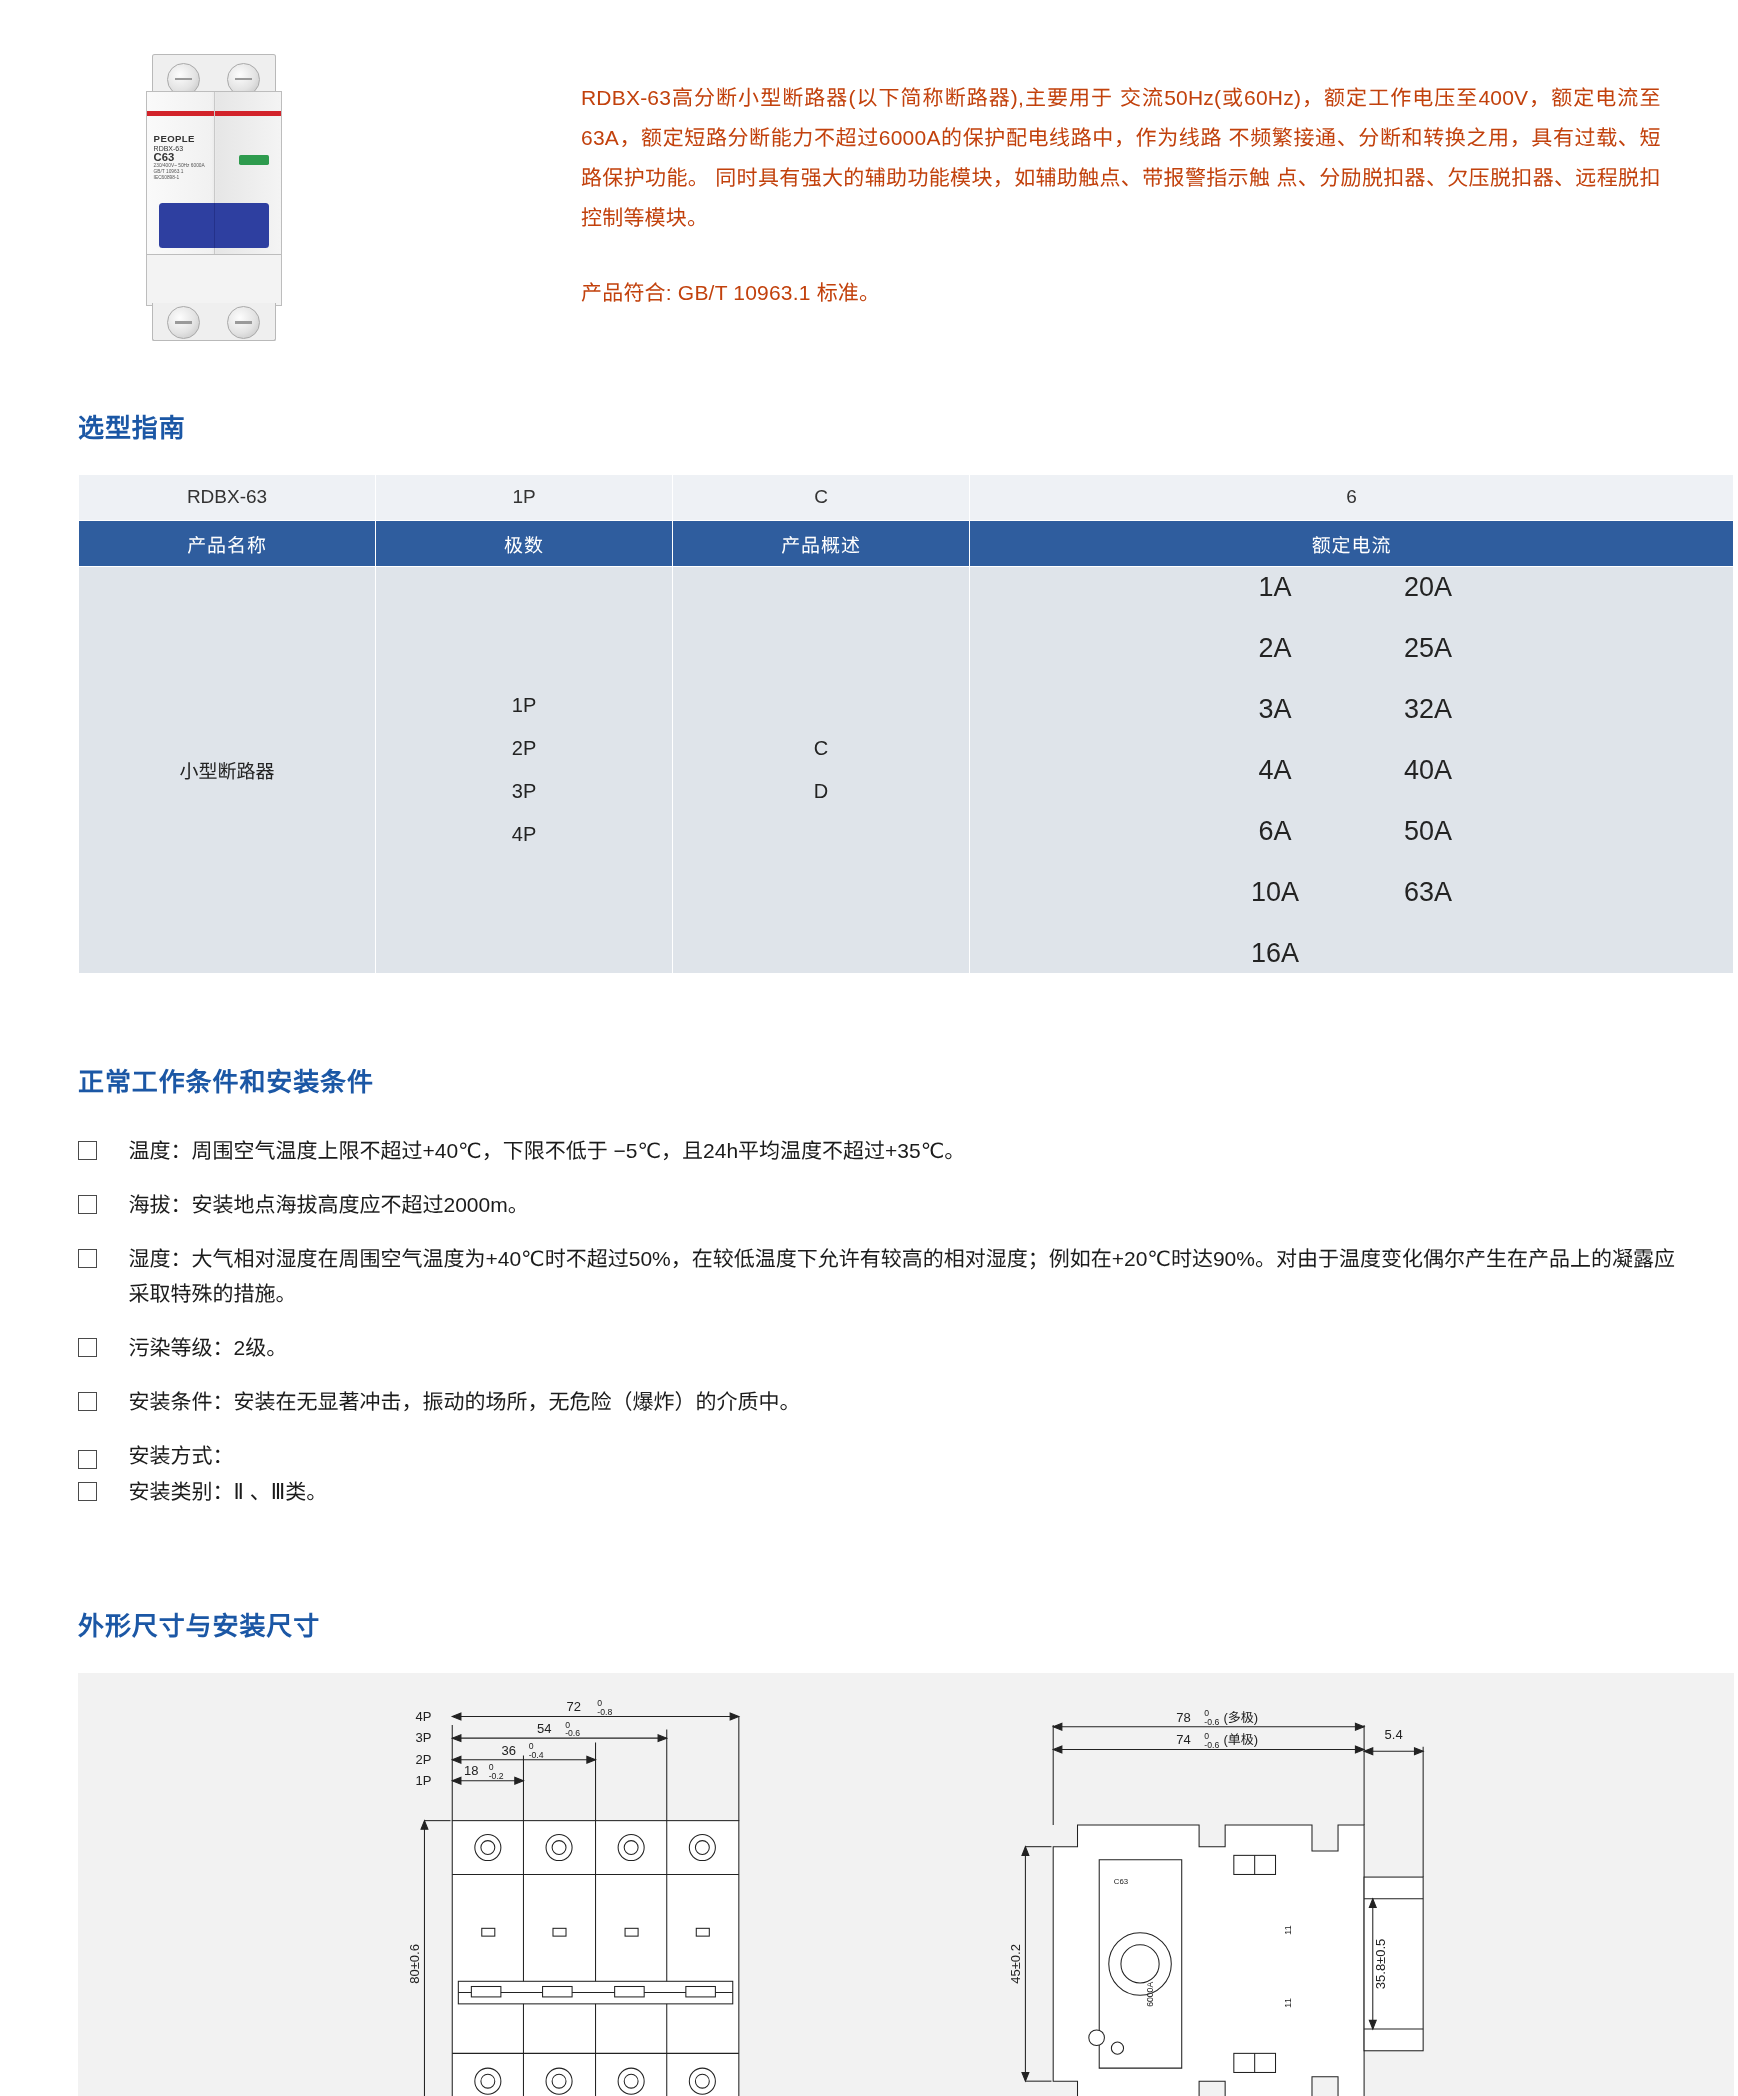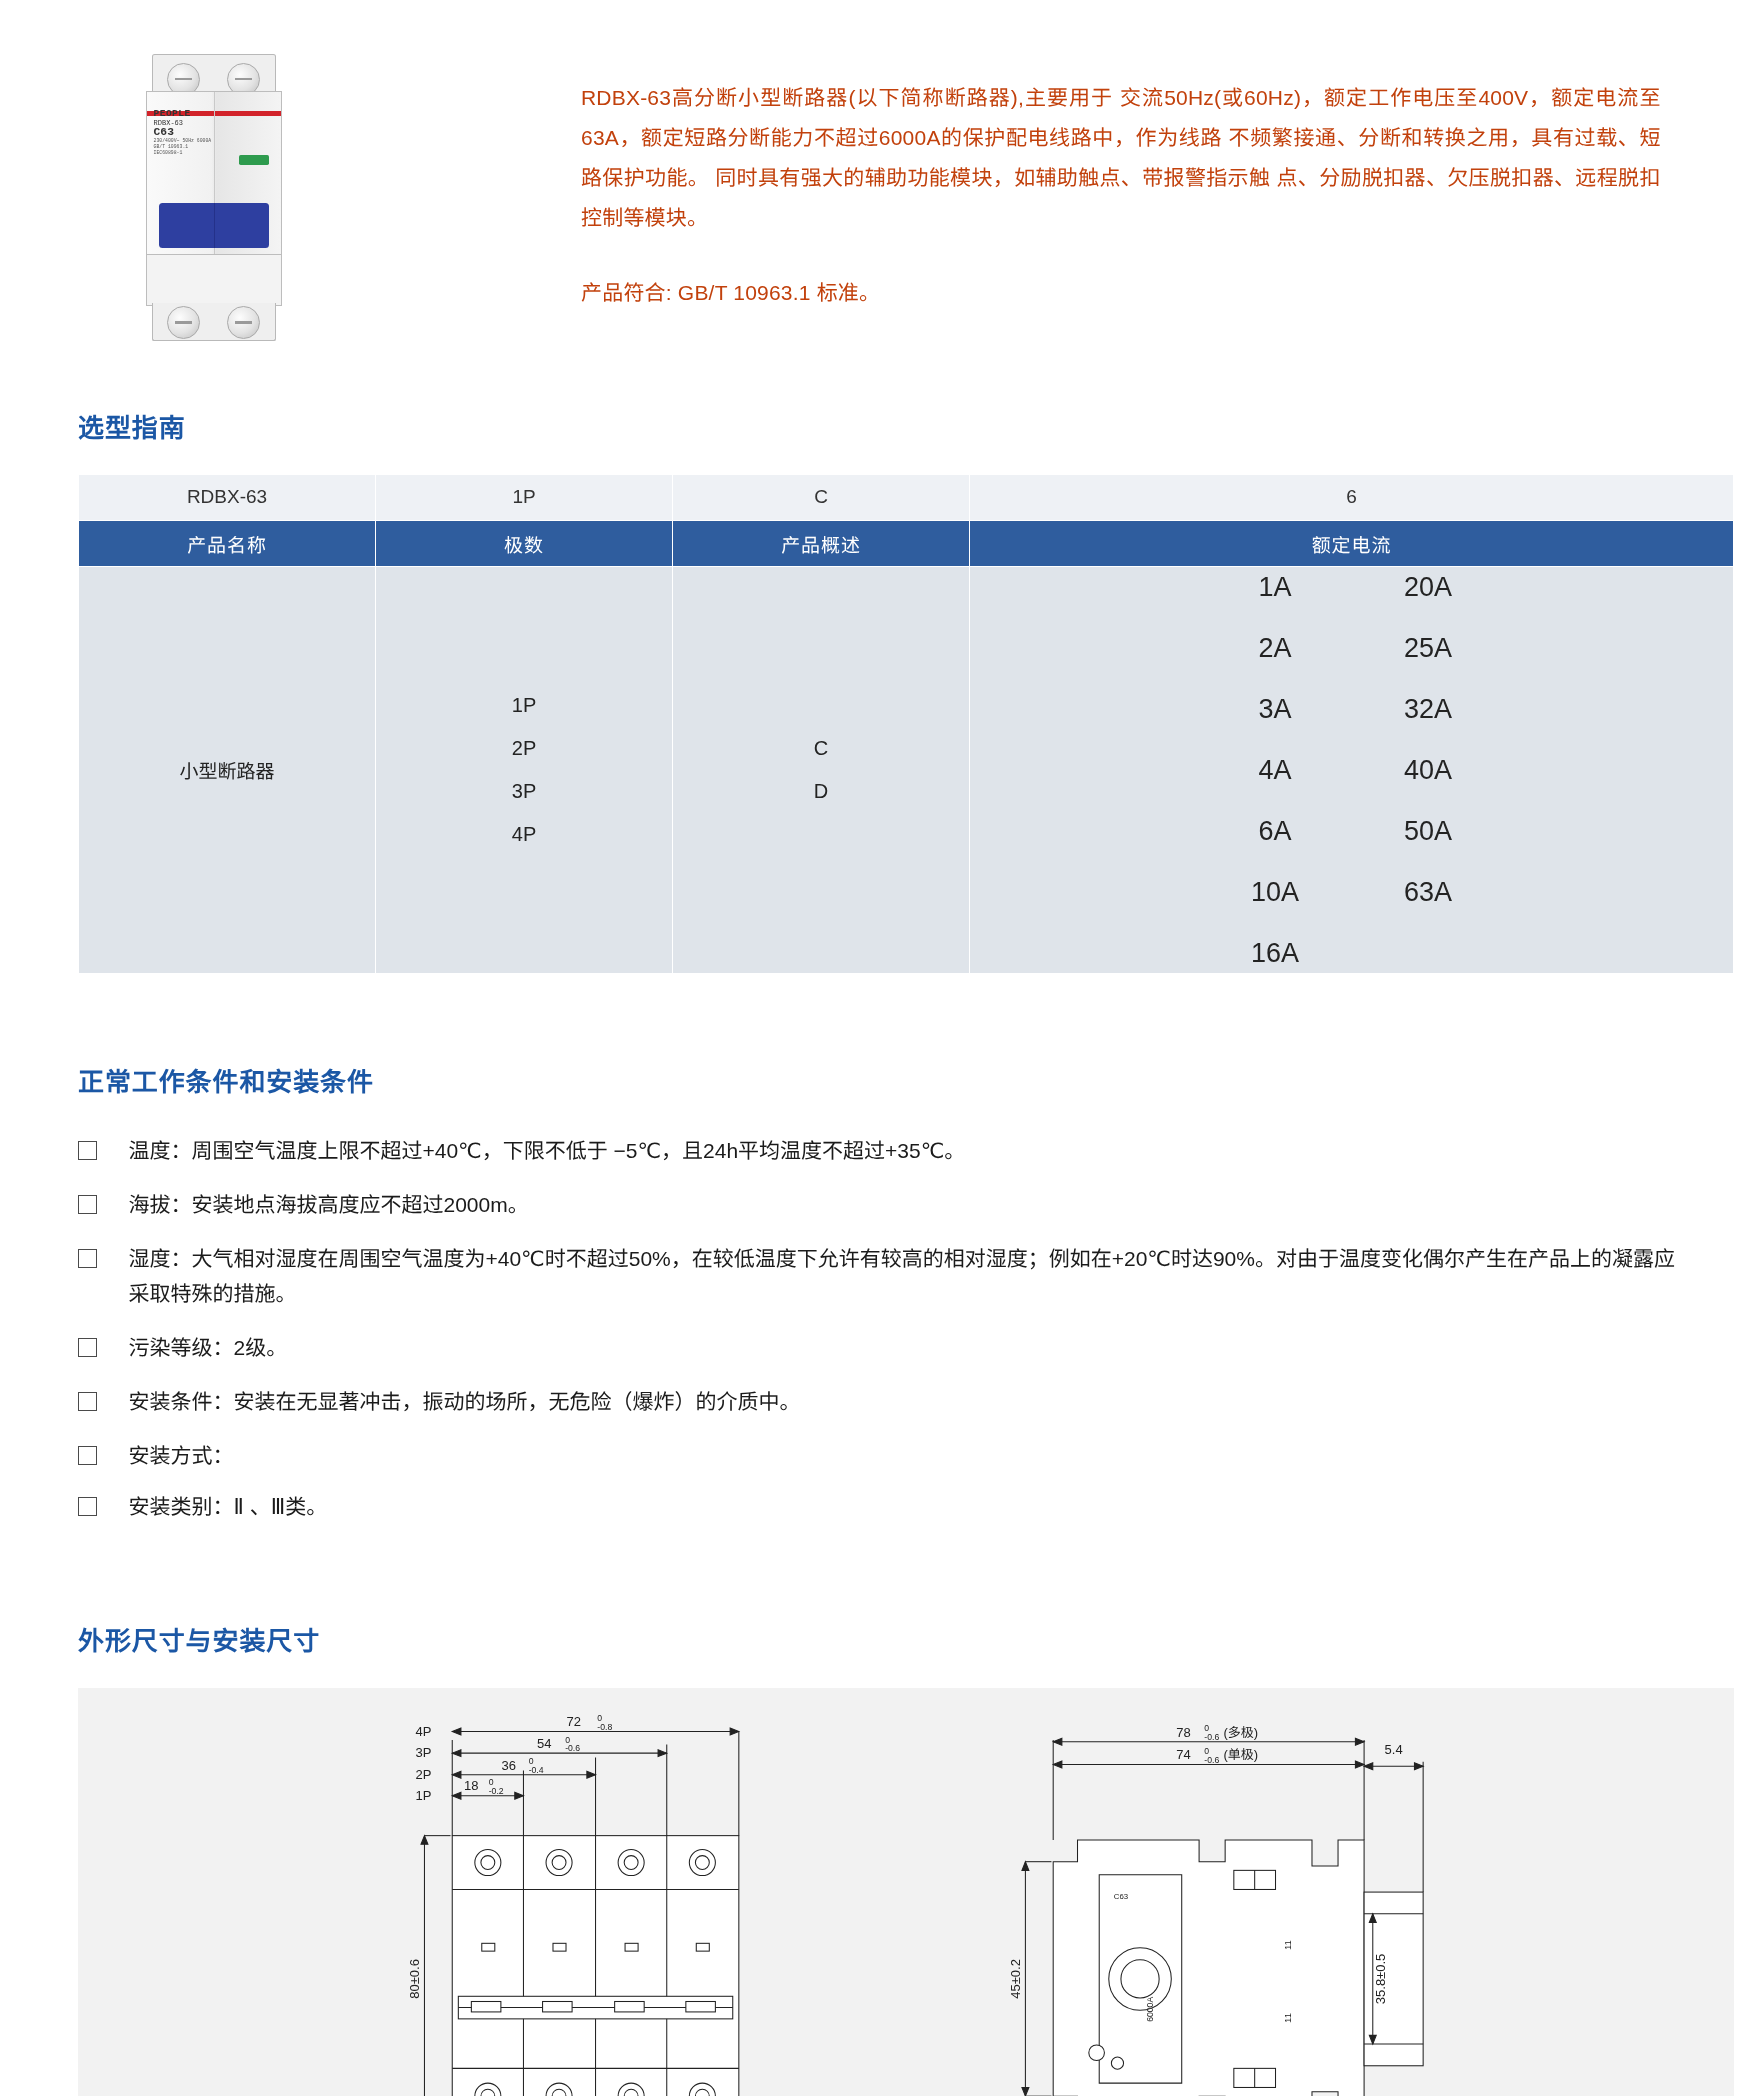--- a/index.html
+++ b/index.html
@@ -80,22 +80,22 @@
     background:linear-gradient(to right,#fafafa 0%,#f1f1f1 48%,#e6e6e6 52%,#f4f4f4 100%);
     border:1.3px solid #bdbdbd;
   }
   .bk-redline{
     position:absolute;top:19px;left:0;width:100%;height:5.2px;background:#d2232a;
   }
   .bk-split{
     position:absolute;top:0;left:50%;width:1.3px;height:100%;background:#c9c9c9;
   }
   .bk-label{
-    position:absolute;left:7px;top:17px;font-size:7.8px;line-height:9.6px;color:#333;
-    font-family:Liberation Mono, monospace;
+    position:absolute;left:7px;top:42px;font-size:7.8px;line-height:9.6px;color:#333;
+    font-family:Liberation Sans, sans-serif;
   }
   .bk-label .brand{font-size:9.6px;font-weight:bold;letter-spacing:0.4px;}
   .bk-label .model{font-size:7px;}
   .bk-label .c63{font-size:11.3px;font-weight:bold;}
   .bk-micro{font-size:4.8px;line-height:6px;color:#555;}
   .bk-green{
     position:absolute;right:12px;top:63px;width:29.5px;height:9.6px;background:#2e9b4e;border-radius:1.7px;
   }
   .bk-toggle{
     position:absolute;top:111px;left:12px;width:110px;height:45px;
@@ -316,21 +316,21 @@
         <span class="cond-text">湿度：大气相对湿度在周围空气温度为+40℃时不超过50%，在较低温度下允许有较高的相对湿度；例如在+20℃时达90%。对由于温度变化偶尔产生在产品上的凝露应采取特殊的措施。</span>
       </li>
       <li>
         <span class="chk"></span>
         <span class="cond-text">污染等级：2级。</span>
       </li>
       <li>
         <span class="chk"></span>
         <span class="cond-text">安装条件：安装在无显著冲击，振动的场所，无危险（爆炸）的介质中。</span>
       </li>
-      <li style="margin-bottom:16px;">
+      <li style="margin-bottom:1px;align-items:center;">
         <span class="chk"></span>
         <span class="cond-text">
           <span>安装方式：</span>
         </span>
       </li>
       <li>
         <span class="chk"></span>
         <span class="cond-text">安装类别：Ⅱ 、Ⅲ类。</span>
       </li>
     </ul>

